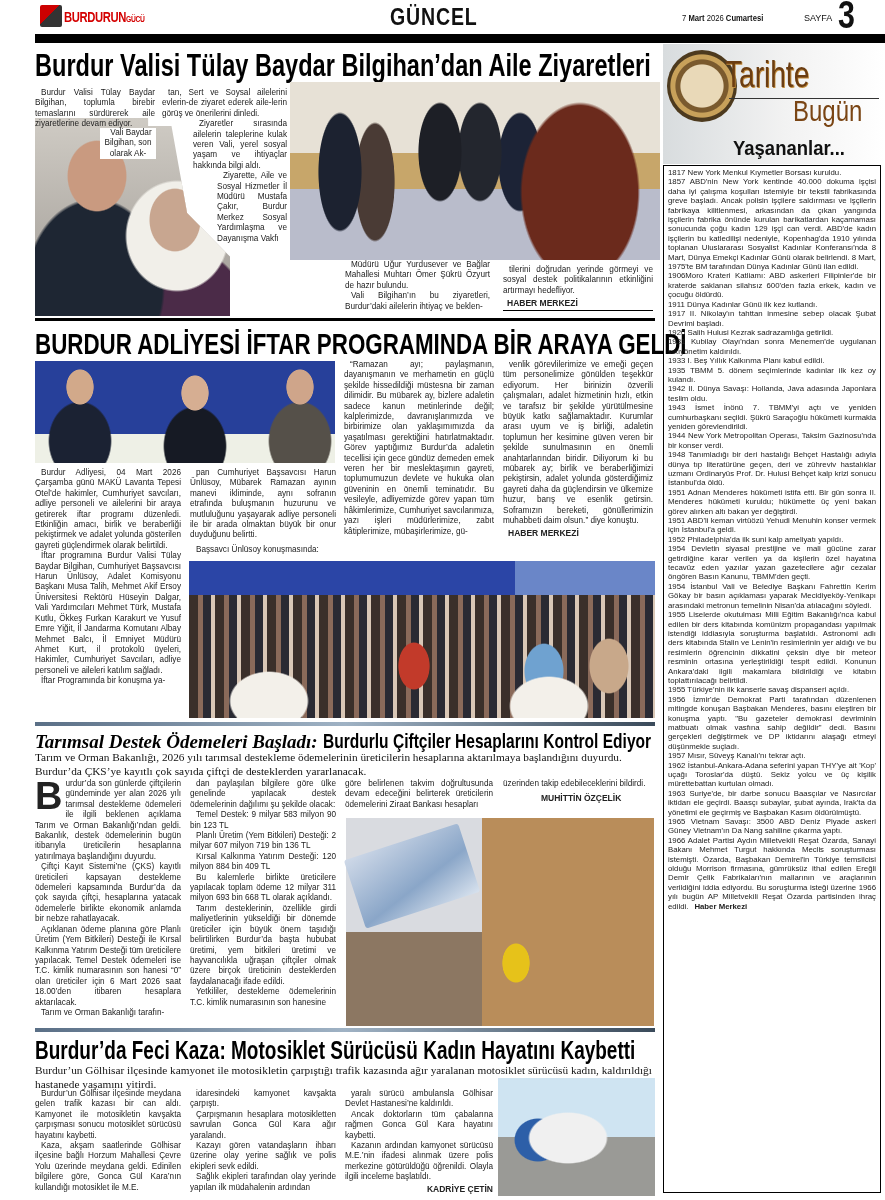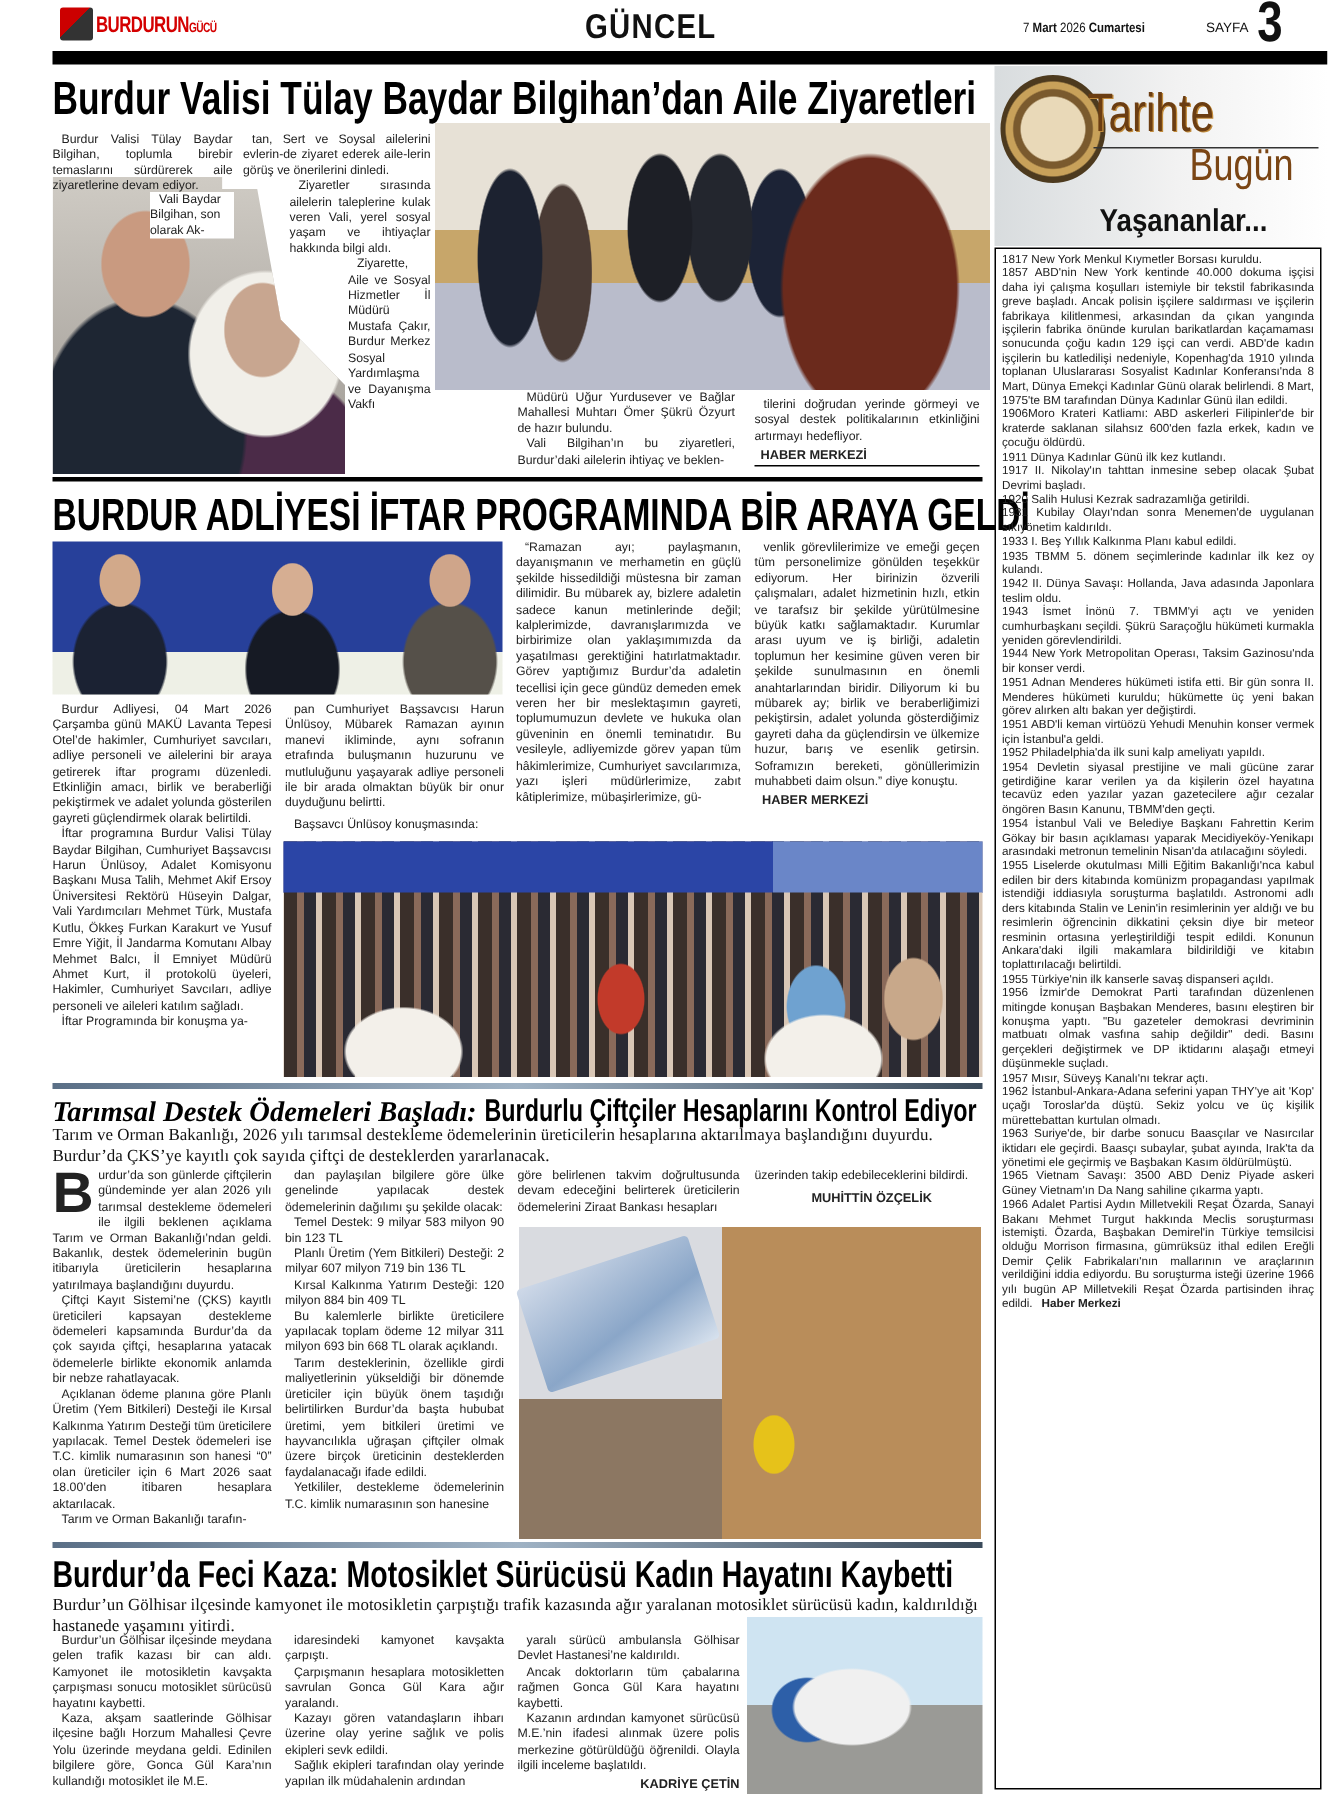--- a/index.html
+++ b/index.html
@@ -63,27 +63,27 @@
   radial-gradient(ellipse 26px 32px at 140px 102px,#c8a690 0 96%,transparent 100%),
   radial-gradient(ellipse 52px 56px at 142px 118px,#f1efe9 0 96%,transparent 100%),
   radial-gradient(ellipse 70px 90px at 60px 170px,#1e2633 0 96%,transparent 100%),
   radial-gradient(ellipse 60px 60px at 150px 190px,#4b2b48 0 96%,transparent 100%),
   linear-gradient(#cfcbc4,#9f9a94);
   clip-path:polygon(0 0,58% 0,58% 4%,70% 4%,78% 48%,100% 70%,100% 100%,0 100%)"></div>
 
 <div class="abs txt" style="left:35px;top:88px;width:120px">
   <p>Burdur Valisi Tülay Baydar Bilgihan, toplumla birebir temaslarını sürdürerek aile ziyaretlerine devam ediyor.</p>
 </div>
-<div class="abs txt" style="left:100px;top:128px;width:56px;text-align:left">
+<div class="abs txt" style="left:100px;top:128px;width:56px;text-align:center">
   <p style="background:#fff">Vali Baydar Bilgihan, son olarak Ak-</p>
 </div>
 <div class="abs txt" style="left:162px;top:88px;width:125px">
   <p>tan, Sert ve Soysal ailelerini evlerin-de ziyaret ederek aile-lerin görüş ve önerilerini dinledi.</p>
   <p style="margin-left:31px">Ziyaretler sırasında ailelerin taleplerine kulak veren Vali, yerel sosyal yaşam ve ihtiyaçlar hakkında bilgi aldı.</p>
-  <p style="margin-left:70px">Ziyarette, Aile ve Sosyal Hizmetler İl Müdürü Mustafa Çakır, Burdur Merkez Sosyal Yardımlaşma ve Dayanışma Vakfı</p>
+  <p style="margin-left:55px">Ziyarette, Aile ve Sosyal Hizmetler İl Müdürü Mustafa Çakır, Burdur Merkez Sosyal Yardımlaşma ve Dayanışma Vakfı</p>
 </div>
 
 <div class="abs photo" style="left:290px;top:82px;width:370px;height:178px;background:
   radial-gradient(ellipse 60px 90px at 290px 110px,#6b2a1c 0 96%,transparent 100%),
   radial-gradient(ellipse 22px 60px at 50px 90px,#1c2230 0 96%,transparent 100%),
   radial-gradient(ellipse 20px 60px at 85px 100px,#4a3b35 0 96%,transparent 100%),
   radial-gradient(ellipse 22px 50px at 150px 70px,#1d1f26 0 96%,transparent 100%),
   radial-gradient(ellipse 22px 50px at 190px 70px,#23262e 0 96%,transparent 100%),
   radial-gradient(ellipse 22px 50px at 230px 80px,#1c2336 0 96%,transparent 100%),
   linear-gradient(#e7e1d6 0 40%,#c7a66a 40% 60%,#b9bccb 60%);"></div>
@@ -218,20 +218,21 @@
     <p>1906Moro Krateri Katliamı: ABD askerleri Filipinler'de bir kraterde saklanan silahsız 600'den fazla erkek, kadın ve çocuğu öldürdü.</p>
     <p>1911 Dünya Kadınlar Günü ilk kez kutlandı.</p>
     <p>1917 II. Nikolay'ın tahttan inmesine sebep olacak Şubat Devrimi başladı.</p>
     <p>1920 Salih Hulusi Kezrak sadrazamlığa getirildi.</p>
     <p>1931 Kubilay Olayı'ndan sonra Menemen'de uygulanan sıkıyönetim kaldırıldı.</p>
     <p>1933 I. Beş Yıllık Kalkınma Planı kabul edildi.</p>
     <p>1935 TBMM 5. dönem seçimlerinde kadınlar ilk kez oy kulandı.</p>
     <p>1942 II. Dünya Savaşı: Hollanda, Java adasında Japonlara teslim oldu.</p>
     <p>1943 İsmet İnönü 7. TBMM'yi açtı ve yeniden cumhurbaşkanı seçildi. Şükrü Saraçoğlu hükümeti kurmakla yeniden görevlendirildi.</p>
     <p>1944 New York Metropolitan Operası, Taksim Gazinosu'nda bir konser verdi.</p>
+    <p>1948 Tanımladığı bir deri hastalığı Behçet Hastalığı adıyla dünya tıp literatürüne geçen, deri ve zühreviv hastalıklar uzmanı Ordinaryüs Prof. Dr. Hulusi Behçet kalp krizi sonucu İstanbul'da öldü.</p>
     <p>1951 Adnan Menderes hükümeti istifa etti. Bir gün sonra II. Menderes hükümeti kuruldu; hükümette üç yeni bakan görev alırken altı bakan yer değiştirdi.</p>
     <p>1951 ABD'li keman virtüözü Yehudi Menuhin konser vermek için İstanbul'a geldi.</p>
     <p>1952 Philadelphia'da ilk suni kalp ameliyatı yapıldı.</p>
     <p>1954 Devletin siyasal prestijine ve mali gücüne zarar getirdiğine karar verilen ya da kişilerin özel hayatına tecavüz eden yazılar yazan gazetecilere ağır cezalar öngören Basın Kanunu, TBMM'den geçti.</p>
     <p>1954 İstanbul Vali ve Belediye Başkanı Fahrettin Kerim Gökay bir basın açıklaması yaparak Mecidiyeköy-Yenikapı arasındaki metronun temelinin Nisan'da atılacağını söyledi.</p>
     <p>1955 Liselerde okutulması Milli Eğitim Bakanlığı'nca kabul edilen bir ders kitabında komünizm propagandası yapılmak istendiği iddiasıyla soruşturma başlatıldı. Astronomi adlı ders kitabında Stalin ve Lenin'in resimlerinin yer aldığı ve bu resimlerin öğrencinin dikkatini çeksin diye bir meteor resminin ortasına yerleştirildiği tespit edildi. Konunun Ankara'daki ilgili makamlara bildirildiği ve kitabın toplattırılacağı belirtildi.</p>
     <p>1955 Türkiye'nin ilk kanserle savaş dispanseri açıldı.</p>
     <p>1956 İzmir'de Demokrat Parti tarafından düzenlenen mitingde konuşan Başbakan Menderes, basını eleştiren bir konuşma yaptı. "Bu gazeteler demokrasi devriminin matbuatı olmak vasfına sahip değildir" dedi. Basını gerçekleri değiştirmek ve DP iktidarını alaşağı etmeyi düşünmekle suçladı.</p>
     <p>1957 Mısır, Süveyş Kanalı'nı tekrar açtı.</p>
     <p>1962 İstanbul-Ankara-Adana seferini yapan THY'ye ait 'Kop' uçağı Toroslar'da düştü. Sekiz yolcu ve üç kişilik mürettebattan kurtulan olmadı.</p>

